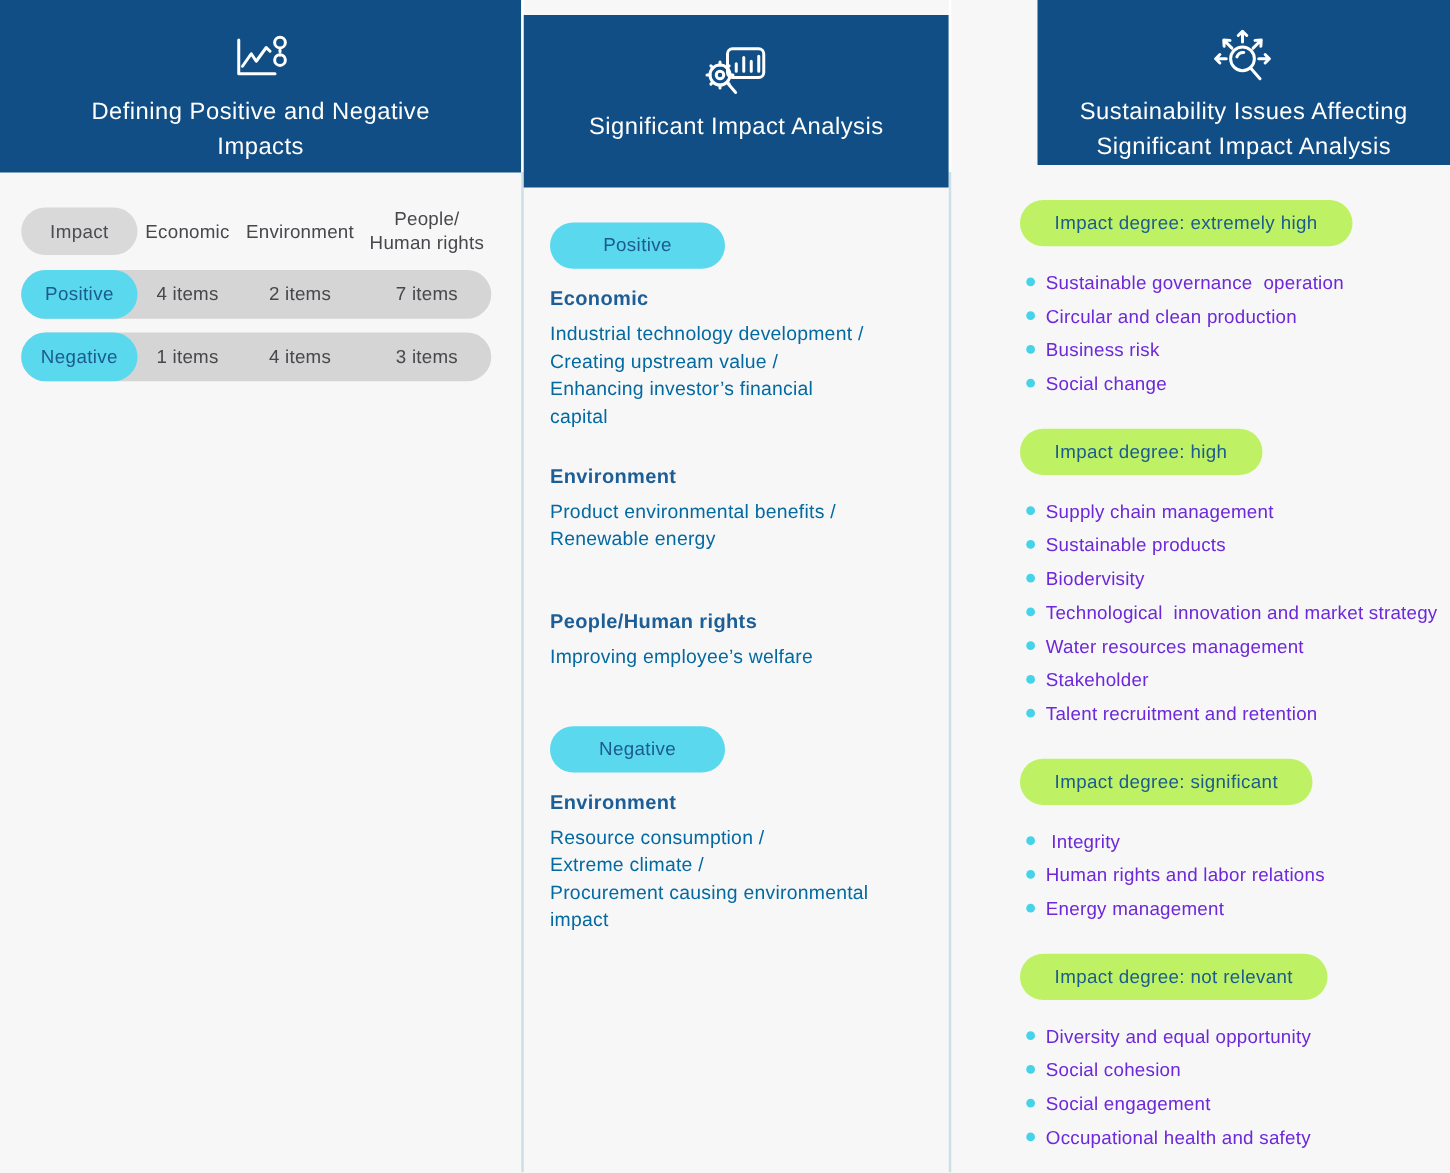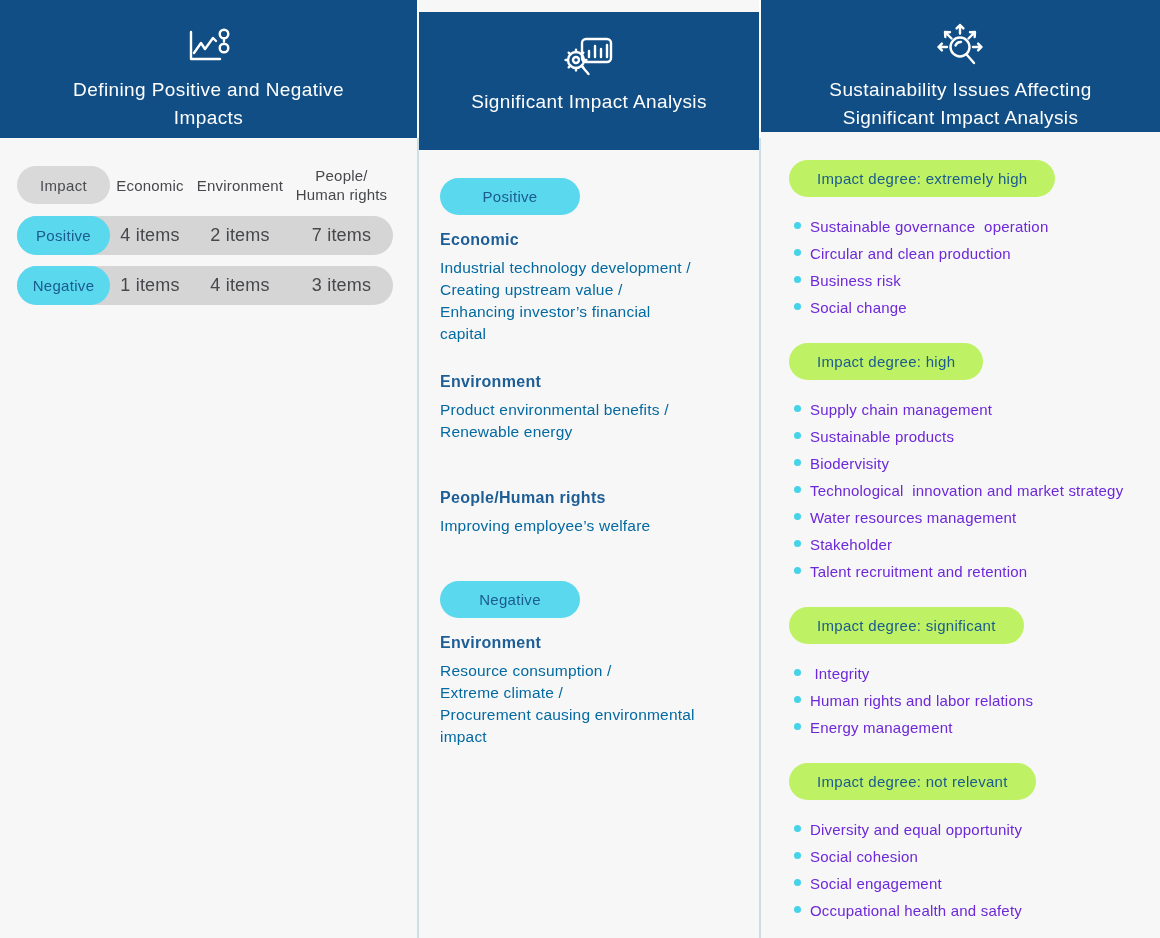--- a/index.html
+++ b/index.html
@@ -7,21 +7,21 @@
   body {
     font-family:"Liberation Sans", sans-serif;
     background:#f7f7f7;
     color:#56575b;
     overflow:hidden;
   }
   .board { display:flex; width:1160px; height:938px; }
   .col { display:flex; flex-direction:column; }
   .col1 { width:417px; }
   .col2 { width:340px;margin-top:12px; }
-  .col3 { width:399px; }
+  .col3 { width:399px;align-items:flex-end; }
   .divider {
     width:2px; flex:0 0 2px;
     background:linear-gradient(#ffffff 0, #ffffff 138px, #cddfe6 138px, #cddfe6 100%);
   }
   .hdr {
     height:138px; background:#114e85; color:#ffffff;
     display:flex; flex-direction:column; align-items:center; justify-content:flex-start;
     padding-top:24px;
   }
   .hdr .icon { height:42px; display:flex; align-items:center; justify-content:center; }
@@ -50,21 +50,21 @@
     font-size:15px; color:#4b4c50; letter-spacing:0.3px;
   }
   .bar {
     height:39px; border-radius:20px; background:#d5d5d6; margin-bottom:11px;
   }
   .pill-cyan {
     height:39px; border-radius:20px; background:#5ad8ee;
     display:flex; align-items:center; justify-content:center;
     font-size:15px; color:#1b5b8e; font-weight:500; letter-spacing:0.3px;
   }
-  .vcell { text-align:center; font-size:18px; color:#47484c; letter-spacing:0.2px; }
+  .vcell { text-align:center; font-size:15px; color:#47484c; letter-spacing:0.2px; }
 
   
   .mid { padding:28px 20px 0 21px; }
   .badge {
     width:140px; height:37px; border-radius:19px; background:#5ad8ee;
     display:flex; align-items:center; justify-content:center;
     font-size:15px; color:#1b5b8e; font-weight:500; letter-spacing:0.3px;
   }
   .badge.neg { margin-top:44px; }
   .grp-head {

